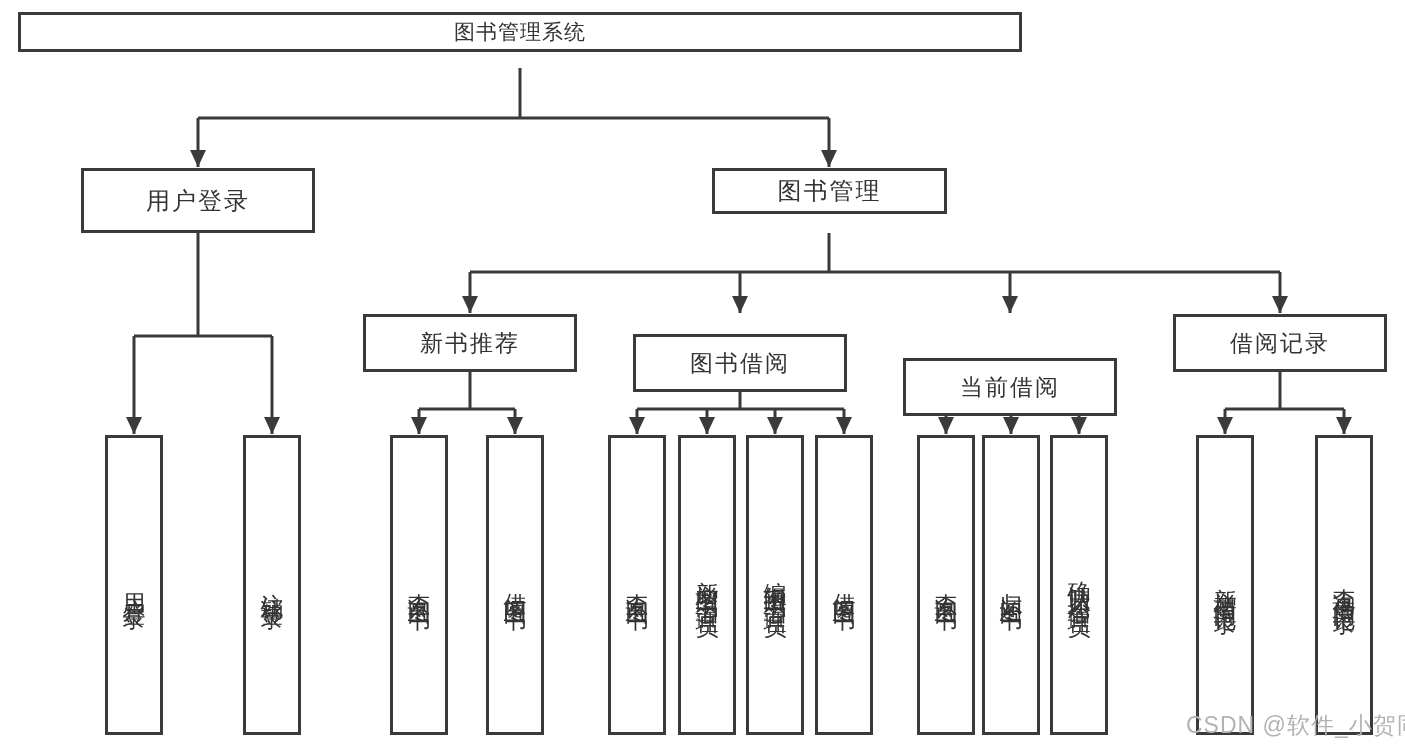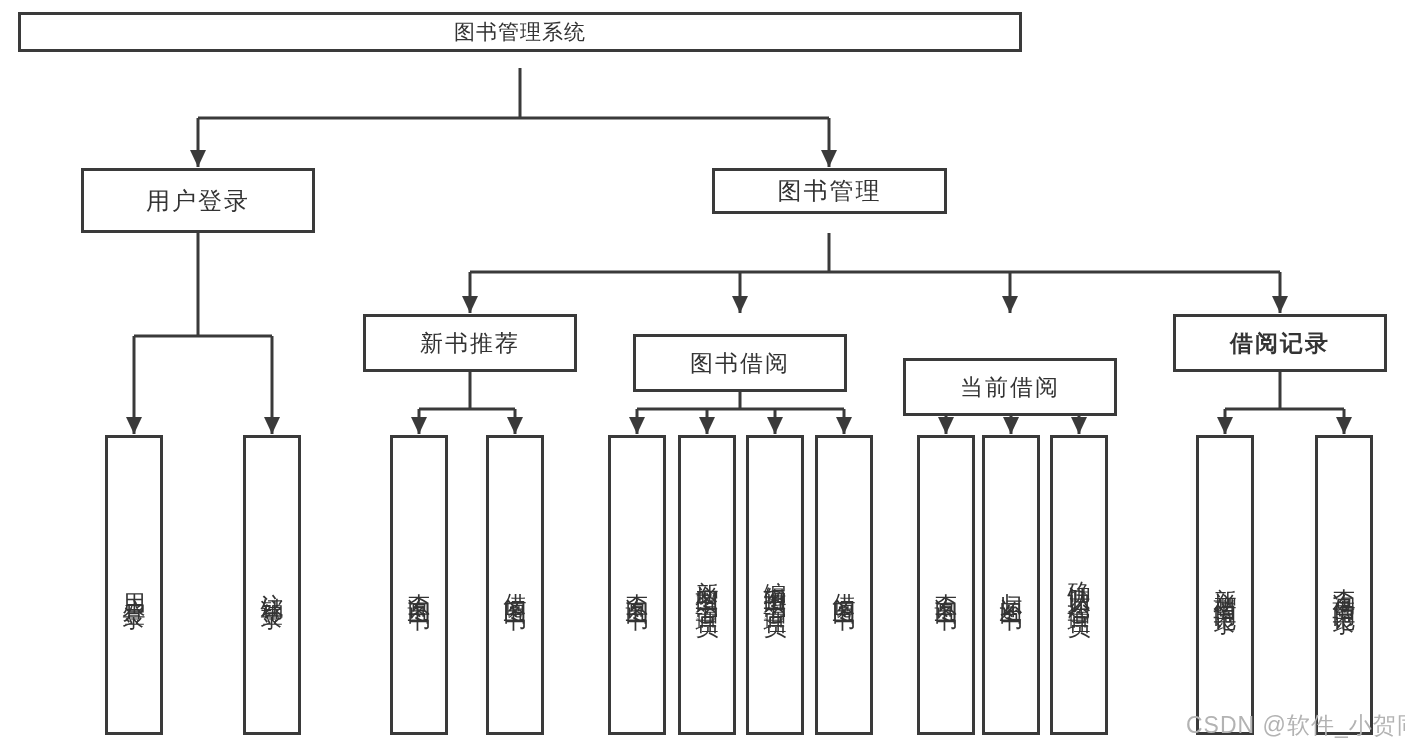--- a/index.html
+++ b/index.html
@@ -99,21 +99,21 @@
   </svg>
 
   <div class="node hdr-root" style="left:18px;top:12px;width:1004px;height:40px;">图书管理系统</div>
 
   <div class="node hdr-l2" style="left:81px;top:168px;width:234px;height:65px;">用户登录</div>
   <div class="node hdr-l2" style="left:712px;top:168px;width:235px;height:46px;">图书管理</div>
 
   <div class="node hdr-l3" style="left:363px;top:314px;width:214px;height:58px;">新书推荐</div>
   <div class="node hdr-l3" style="left:633px;top:314px;width:214px;height:58px;margin-top:20px;">图书借阅</div>
   <div class="node hdr-l3" style="left:903px;top:314px;width:214px;height:58px;margin-top:44px;">当前借阅</div>
-  <div class="node hdr-l3" style="left:1173px;top:314px;width:214px;height:58px;font-weight:bold;">借阅记录</div>
+  <div class="node hdr-l3" style="left:1173px;top:314px;width:214px;height:58px;">借阅记录</div>
 
   <div class="node leaf" style="left:105px;top:435px;width:58px;height:300px;">用户登录</div>
   <div class="node leaf" style="left:243px;top:435px;width:58px;height:300px;">注销登录</div>
 
   <div class="node leaf" style="left:390px;top:435px;width:58px;height:300px;">查询图书</div>
   <div class="node leaf" style="left:486px;top:435px;width:58px;height:300px;">借阅图书</div>
 
   <div class="node leaf" style="left:608px;top:435px;width:58px;height:300px;">查询图书</div>
   <div class="node leaf" style="left:678px;top:435px;width:58px;height:300px;">新增图书（管理员）</div>
   <div class="node leaf" style="left:746px;top:435px;width:58px;height:300px;">编辑图书（管理员）</div>

